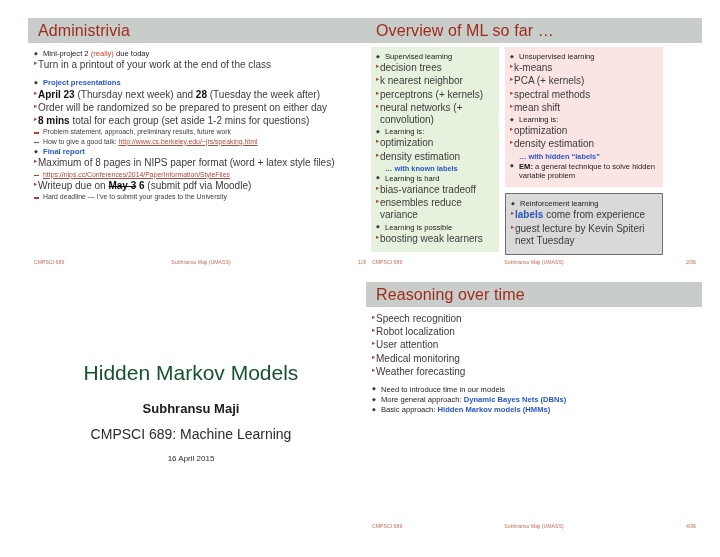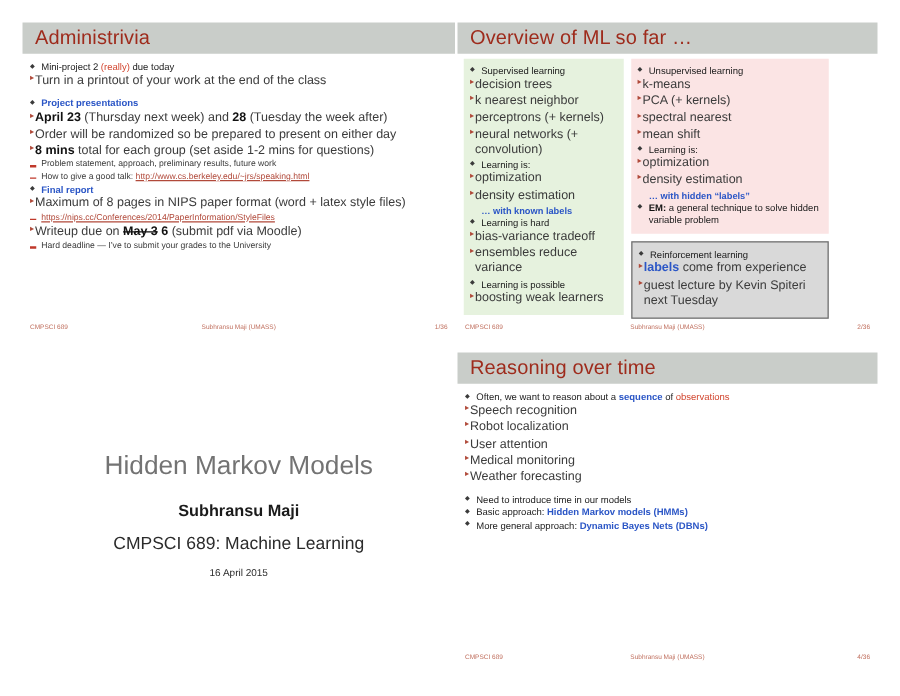--- a/index.html
+++ b/index.html
@@ -15,21 +15,21 @@
     color: #222222;
     overflow: hidden;
   }
 
   .slide {
     position: absolute;
     background: #ffffff;
   }
 
   
-  #slide-admin      { left: 18px;  top: 18px;  width: 346px; height: 252px; }
+  #slide-admin      { left: 28px;  top: 18px;  width: 346px; height: 252px; }
   #slide-overview   { left: 366px; top: 18px;  width: 336px; height: 252px; }
   #slide-title      { left: 18px;  top: 282px; width: 346px; height: 260px; }
   #slide-reasoning  { left: 366px; top: 282px; width: 336px; height: 252px; }
 
   
   .banner {
     background: #c9cdc9;
     height: 25px;
     display: flex;
     align-items: center;
@@ -128,21 +128,21 @@
   
   .title-slide {
     display: flex;
     flex-direction: column;
     align-items: center;
     justify-content: center;
     height: 100%;
     text-align: center;
   }
   .ts-main {
-    color: #737373;
+    color: #14532d;
     font-size: 21px;
     margin-bottom: 16px;
   }
   .ts-author { font-size: 13px; color: #1b1b1b; font-weight: bold; margin-bottom: 10px; }
   .ts-course { font-size: 14px; color: #2b2b2b; margin-bottom: 12px; }
   .ts-date   { font-size: 8px; color: #2b2b2b; }
 </style>
 </head>
 <body>
 
@@ -259,21 +259,21 @@
             <li class="item l1">
               <span class="btxt"><span>Unsupervised learning</span></span>
             </li>
             <li class="item l2">
               <span class="btxt"><span>k-means</span></span>
             </li>
             <li class="item l2">
               <span class="btxt"><span>PCA (+ kernels)</span></span>
             </li>
             <li class="item l2">
-              <span class="btxt"><span>spectral nearest</span></span>
+              <span class="btxt"><span>spectral methods</span></span>
             </li>
             <li class="item l2">
               <span class="btxt"><span>mean shift</span></span>
             </li>
             <li class="item l1">
               <span class="btxt"><span>Learning is:</span></span>
             </li>
             <li class="item l2">
               <span class="btxt"><span>optimization</span></span>
             </li>
@@ -318,46 +318,43 @@
     <div class="ts-date">16 April 2015</div>
   </div>
 </div>
 
 <div class="slide" id="slide-reasoning">
   <div class="banner">
     <span class="banner-title">Reasoning over time</span>
   </div>
   <div class="slide-body">
     <ul class="lvl" id="reason-list">
-        <li class="item l1">
-          <span class="btxt"><span>Often, we want to reason about a </span><span class="blue">sequence</span><span> of </span><span class="red">observations</span></span>
-        </li>
         <li class="item l2">
           <span class="btxt"><span>Speech recognition</span></span>
         </li>
         <li class="item l2">
           <span class="btxt"><span>Robot localization</span></span>
         </li>
         <li class="item l2">
           <span class="btxt"><span>User attention</span></span>
         </li>
         <li class="item l2">
           <span class="btxt"><span>Medical monitoring</span></span>
         </li>
         <li class="item l2">
           <span class="btxt"><span>Weather forecasting</span></span>
         </li>
         <li class="item l1" style="margin-top: 7px;">
           <span class="btxt"><span>Need to introduce time in our models</span></span>
         </li>
         <li class="item l1">
+          <span class="btxt"><span>More general approach: </span><span class="blue">Dynamic Bayes Nets (DBNs)</span></span>
+        </li>
+        <li class="item l1">
           <span class="btxt"><span>Basic approach: </span><span class="blue">Hidden Markov models (HMMs)</span></span>
-        </li>
-        <li class="item l1">
-          <span class="btxt"><span>More general approach: </span><span class="blue">Dynamic Bayes Nets (DBNs)</span></span>
         </li>
       </ul>
   </div>
   <div class="footer">
     <span class="f-left">CMPSCI 689</span>
     <span class="f-center">Subhransu Maji (UMASS)</span>
     <span class="f-right">4/36</span>
   </div>
 </div>
 

